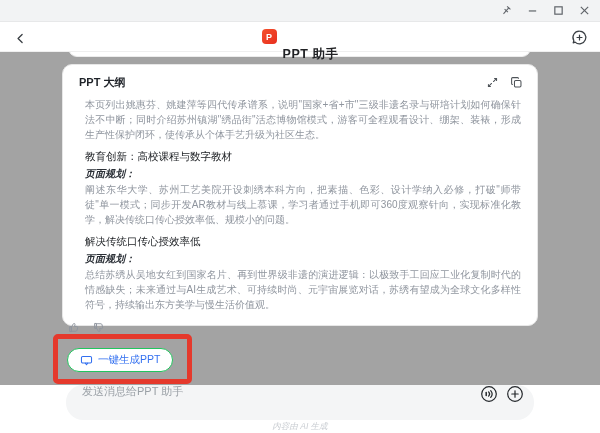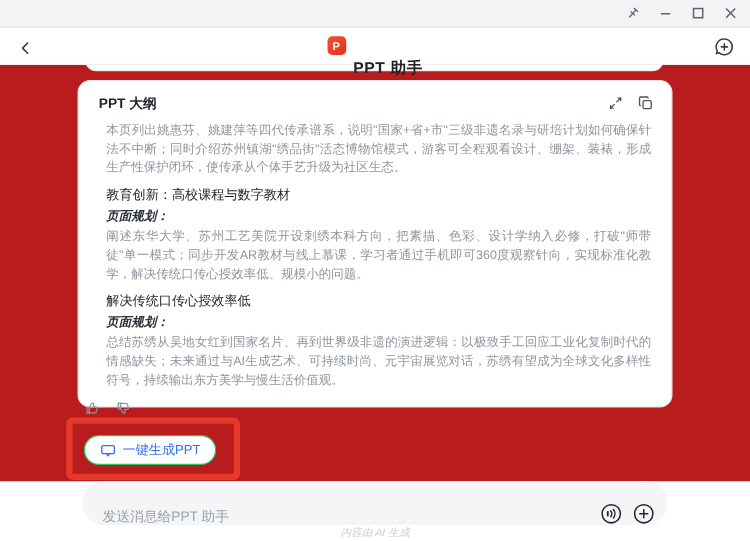--- a/index.html
+++ b/index.html
@@ -32,21 +32,21 @@
   .logo {
     width:15px; height:15px; border-radius:4px;
     background:linear-gradient(135deg,#f4512c,#e82e1f);
     color:#fff; font-size:9px; font-weight:bold;
     display:flex; align-items:center; justify-content:center;
   }
   .nav-title { font-size:12.5px; font-weight:bold; color:#202124; letter-spacing:.5px;margin-top:36px; }
   .newchat { position:absolute; right:12px; top:7px; width:17px; height:17px; color:#3a3f44; }
 
   
-  .chat { position:absolute; left:0; top:52px; width:600px; height:333px; background:#b91c1c; z-index:1; }
+  .chat { position:absolute; left:0; top:52px; width:600px; height:333px; background:#a3a3a3; z-index:1; }
 
   .prev-bubble {
     position:absolute; left:68px; top:-13px; width:463px; height:18px;
     border:1px solid #ececec; border-radius:12px; background:#fff;
   }
 
   .card {
     position:absolute; left:62px; top:12px; width:476px;
     background:#fff; border:1px solid #e7e7e7; border-radius:10px;
     padding:8px 0 13px 0;
@@ -74,21 +74,21 @@
   .gen-btn svg { display:block; }
 
   .annotation {
     position:absolute; left:53px; top:282px; width:139px; height:50px;
     border:5px solid #e5392c; border-radius:5px; pointer-events:none; z-index:6;
   }
 
   
   .composer {
     position:absolute; left:66px; top:385px; width:468px; height:35px;
-    background:#f4f5f6; border-radius:17px; display:flex; align-items:flex-end;
+    background:#f4f5f6; border-radius:17px; display:flex; align-items:flex-start;
     padding:0 10px 0 16px; z-index:2;
   }
   .composer input {
     flex:1; border:none; outline:none; background:transparent;
     font-size:11px; color:#1f2329; font-family:inherit;
   }
   .composer input::placeholder { color:#9aa0a6; }
   .composer-icons { display:flex; align-items:center; gap:8px; color:#23272b; }
   .c-btn { width:18px; height:18px; }
 

